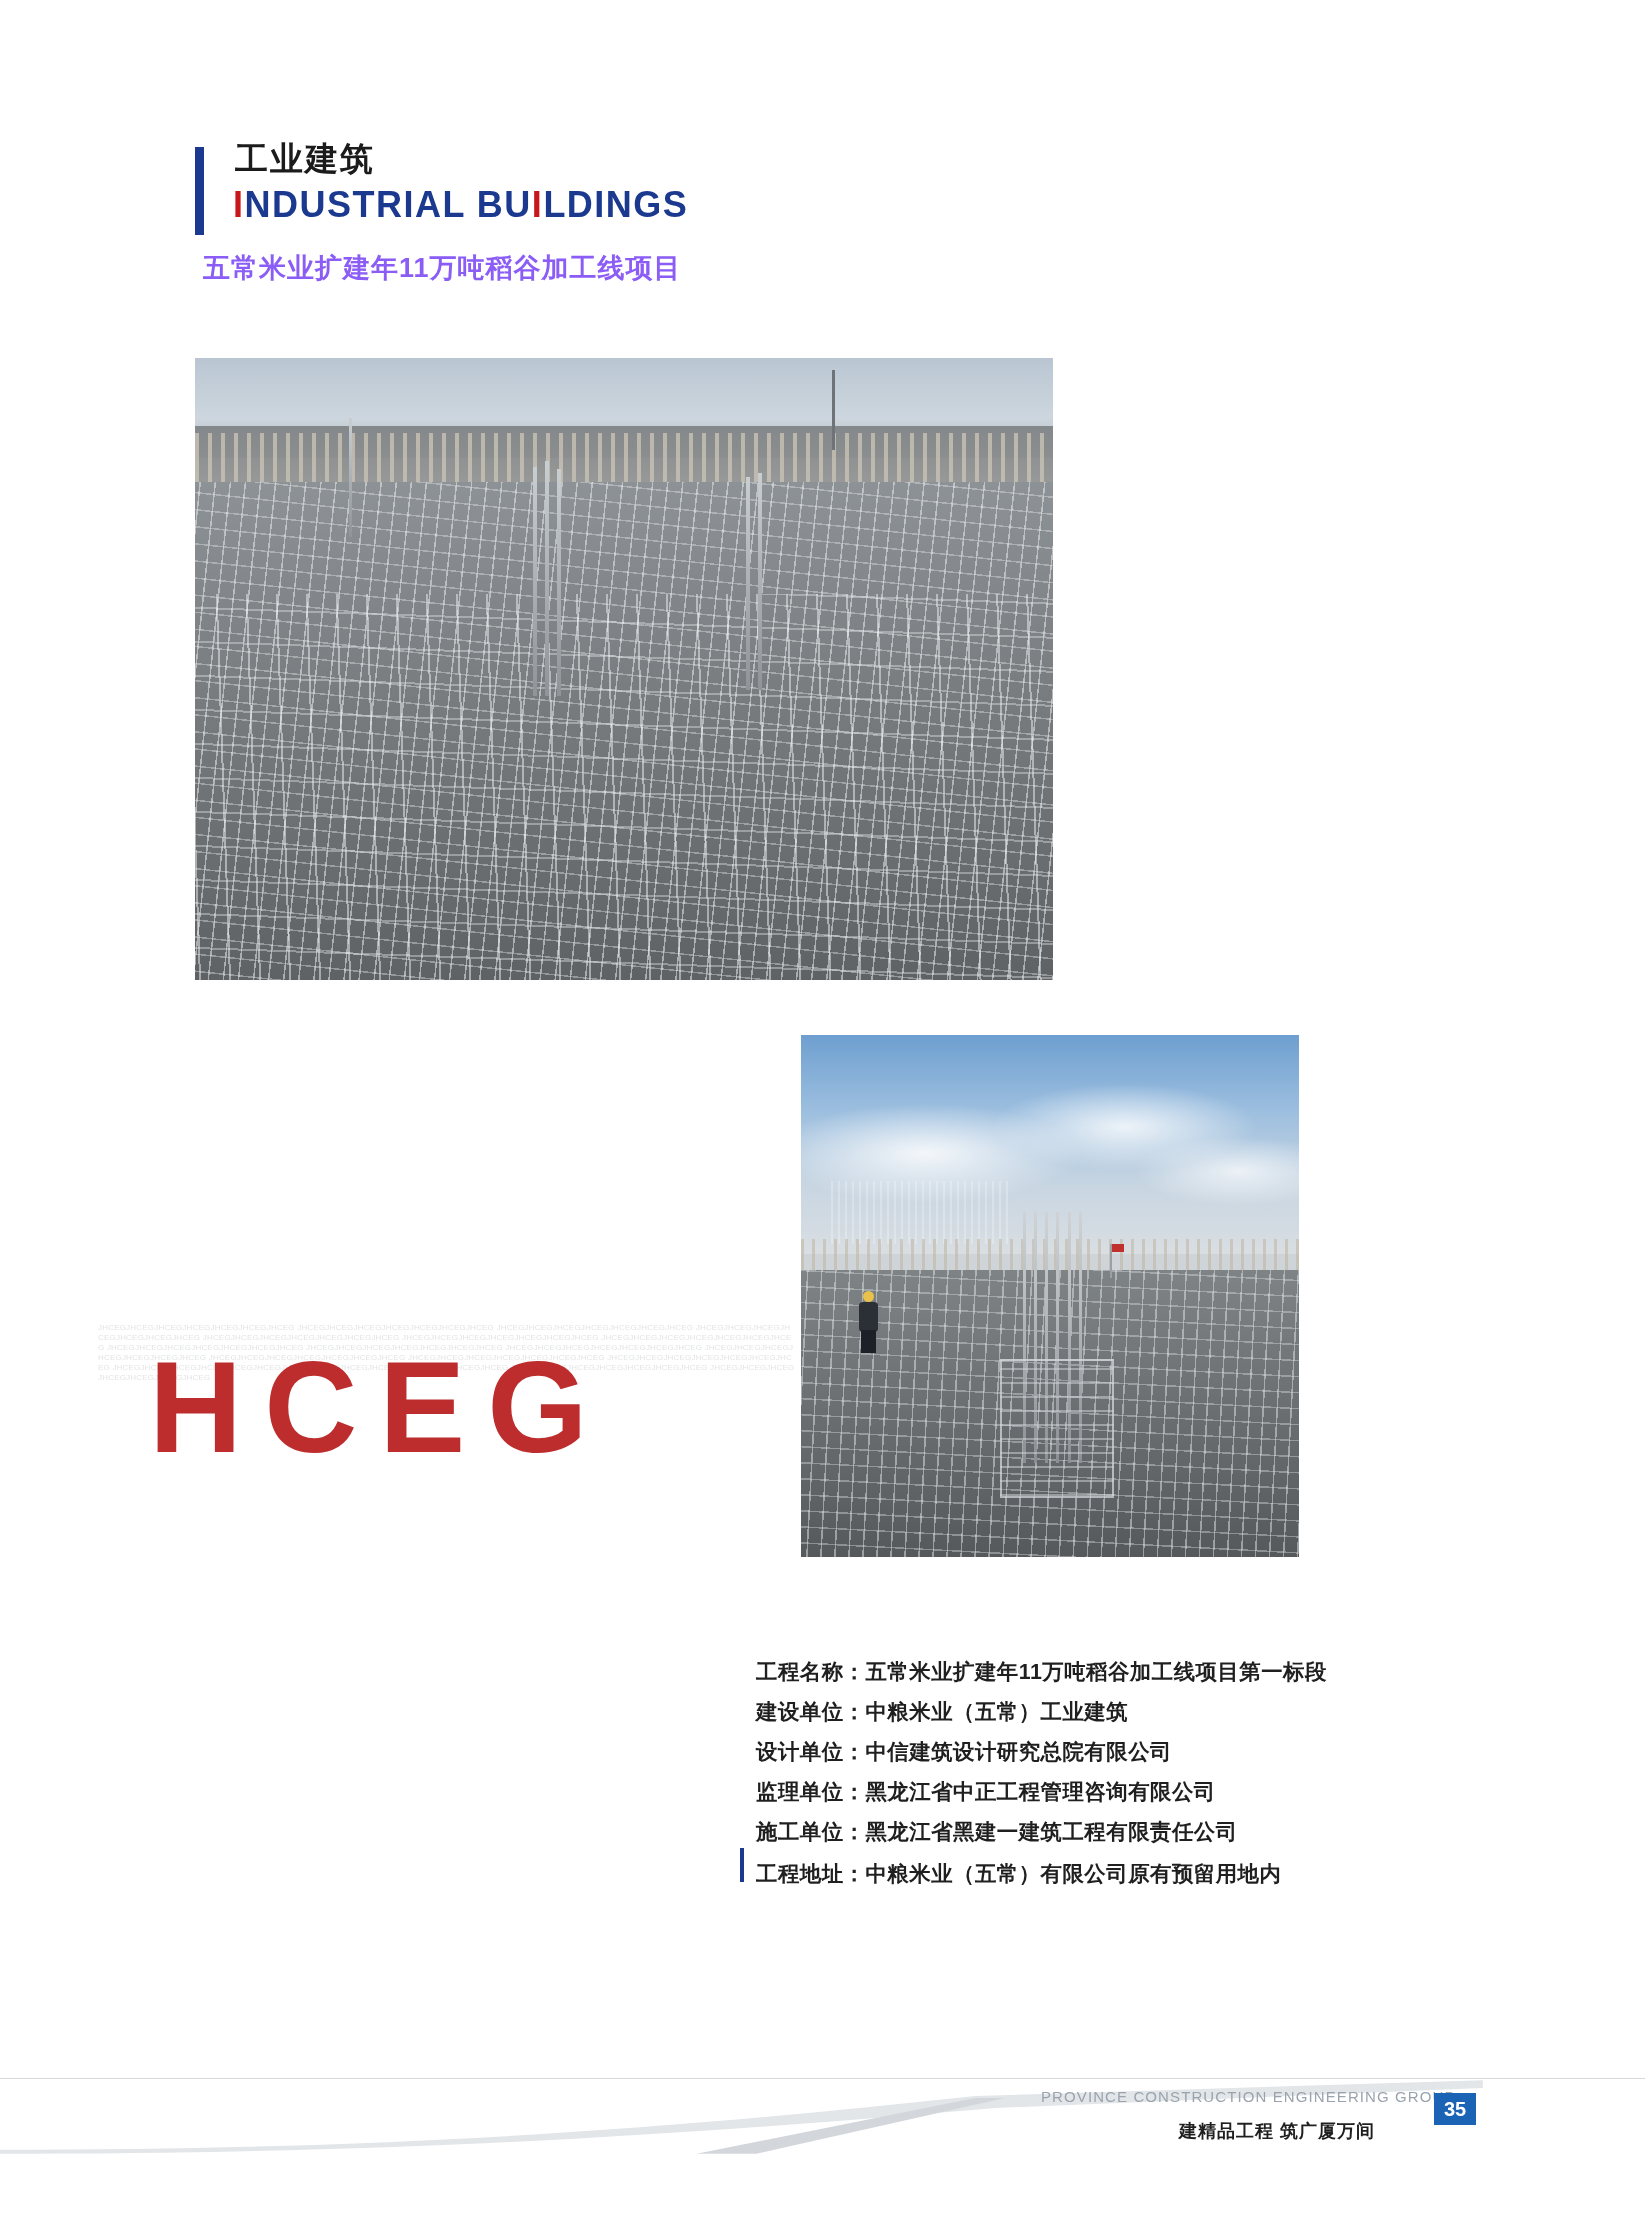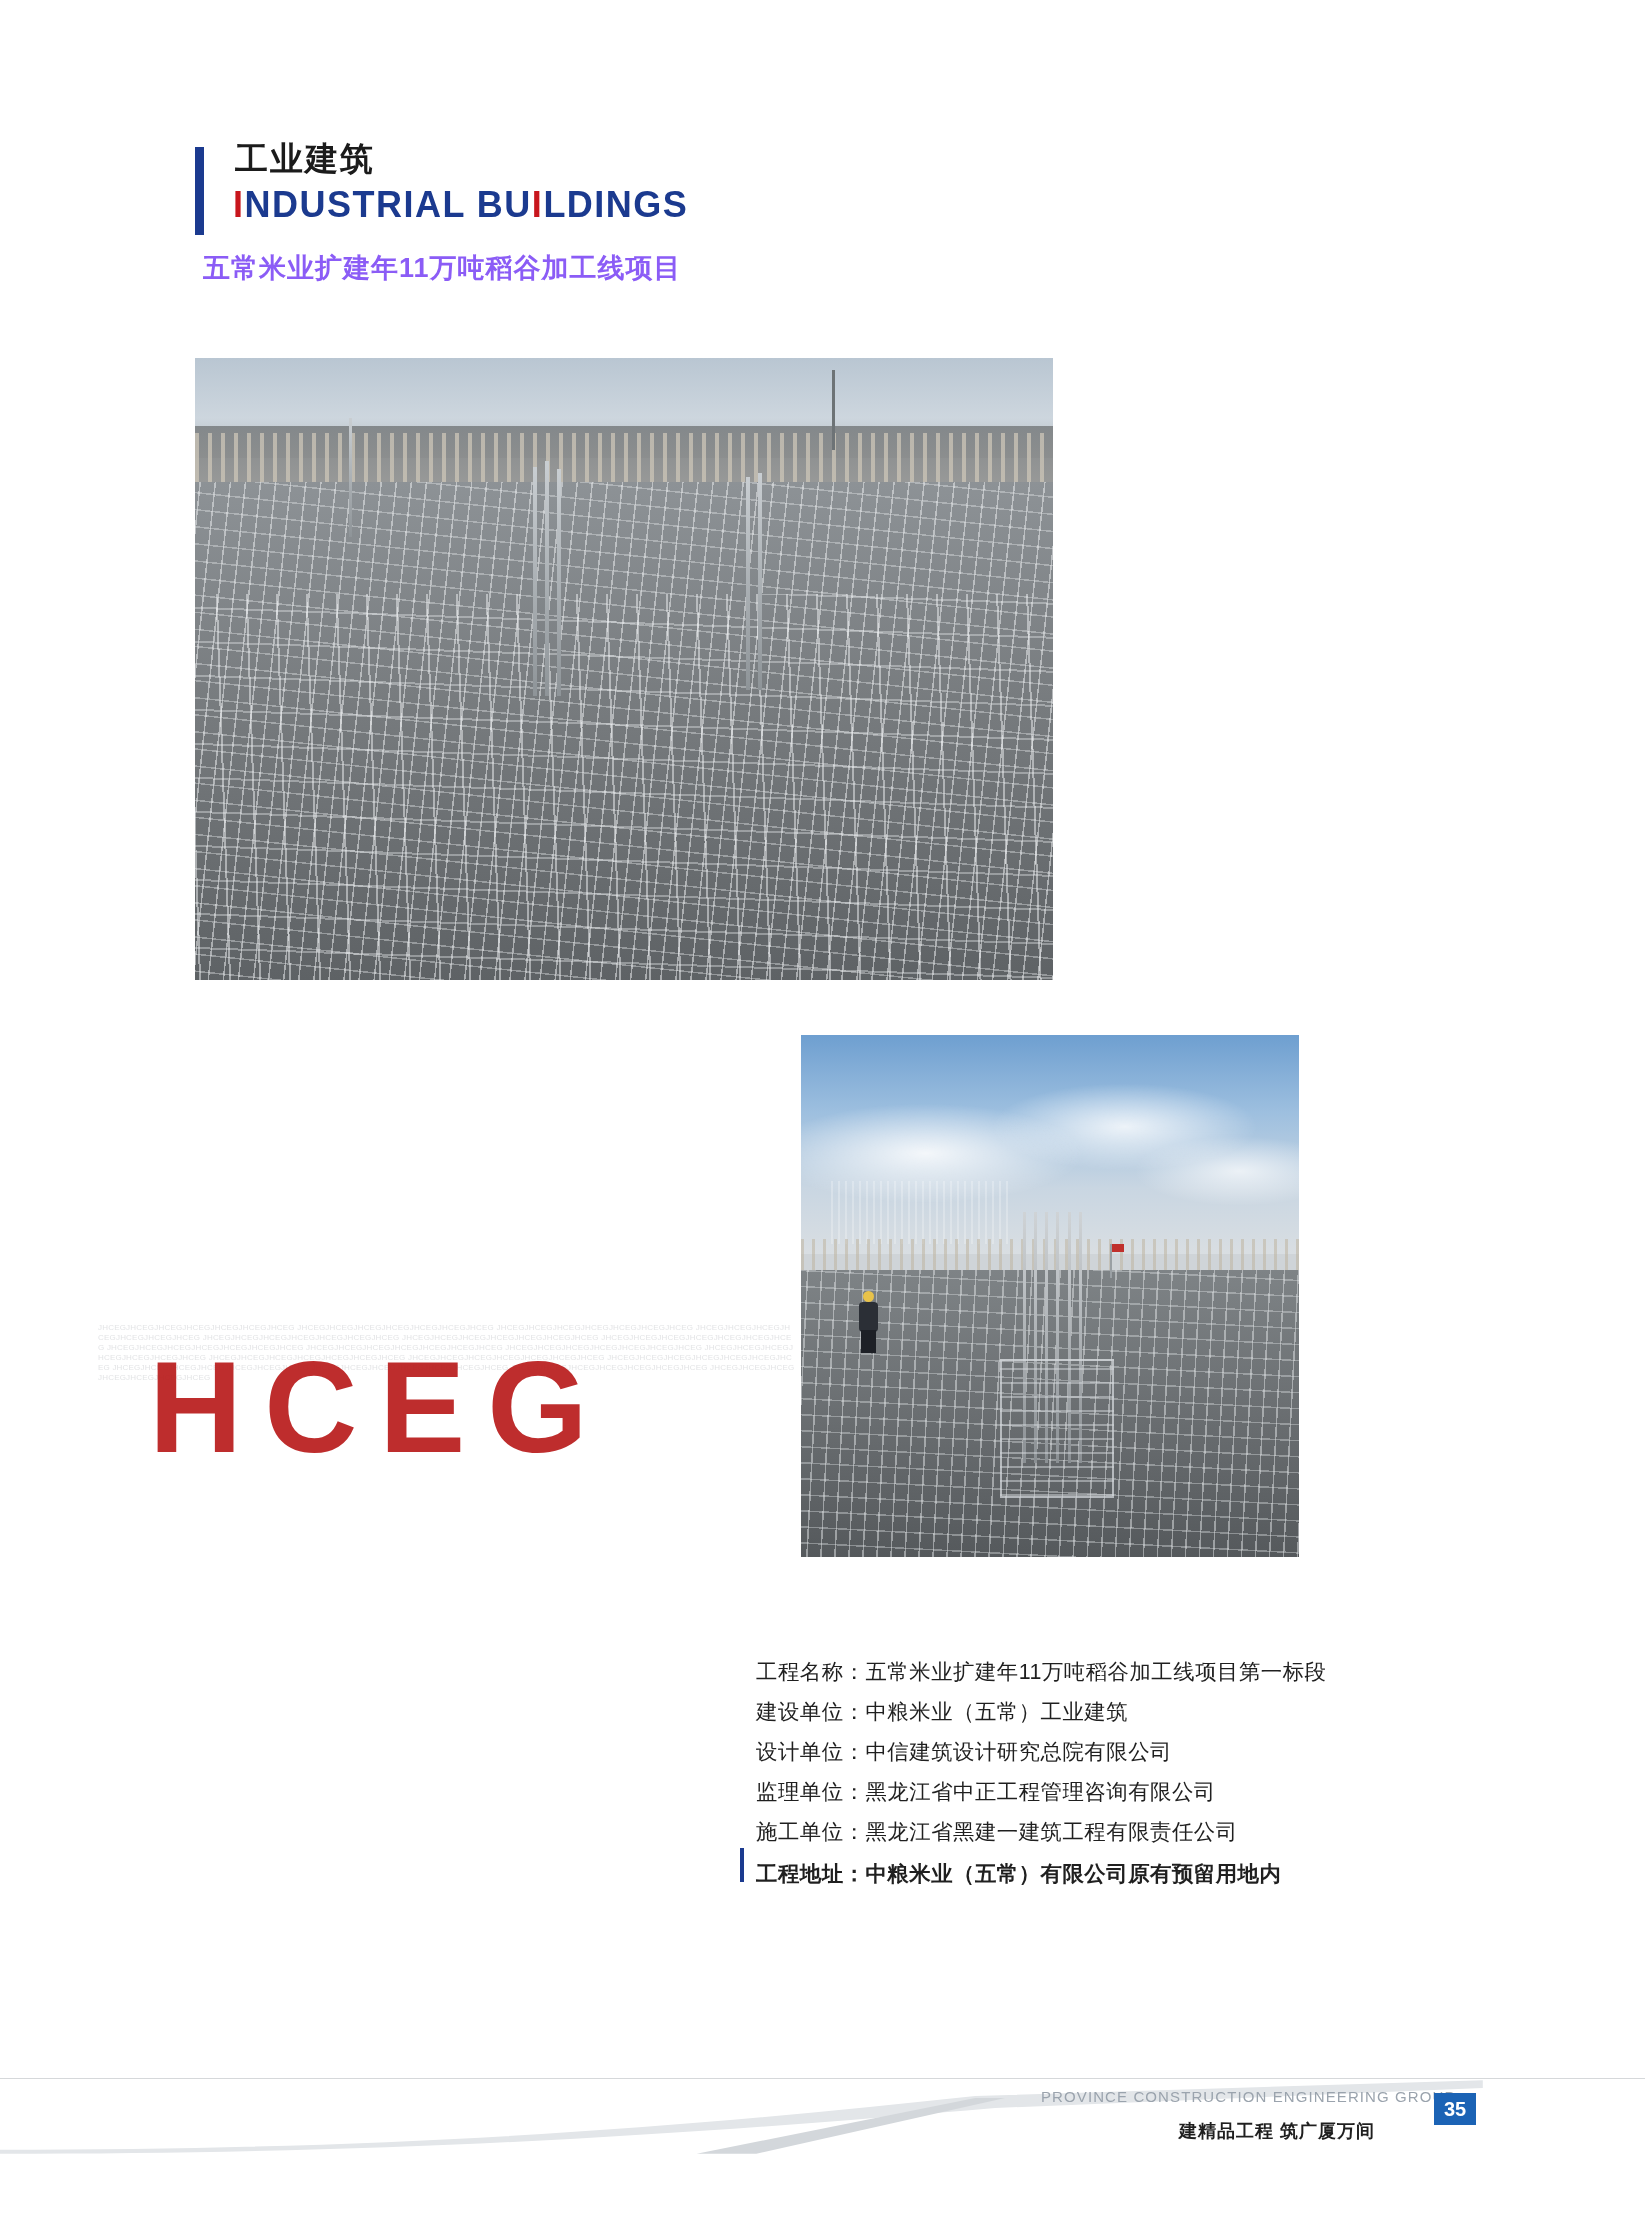--- a/index.html
+++ b/index.html
@@ -218,20 +218,21 @@
     top: 1652px;
     width: 756px;
   }
   .info-row {
     display: flex;
     align-items: baseline;
     font-size: 21.4px;
     color: #1f1f1f;
     line-height: 40px;
     white-space: nowrap;
+    font-weight: bold;
   }
   .info-label {
     letter-spacing: 0.5px;
   }
   .info-value {
     letter-spacing: 0.5px;
   }
   .info-row.last {
     font-weight: bold;
     margin-top: 2px;

